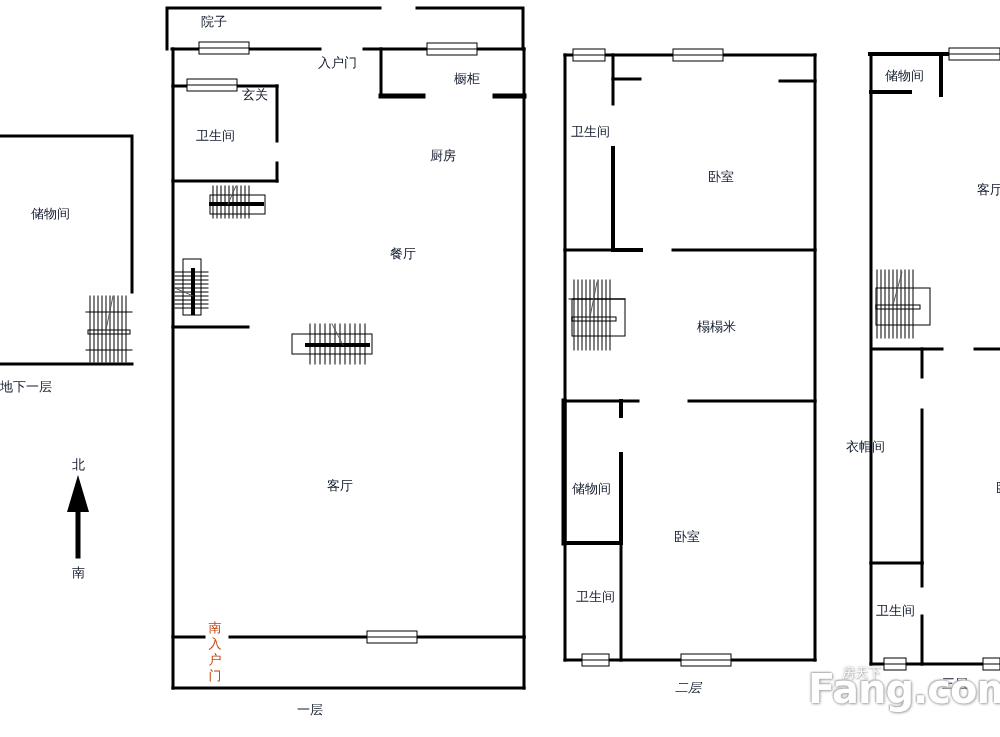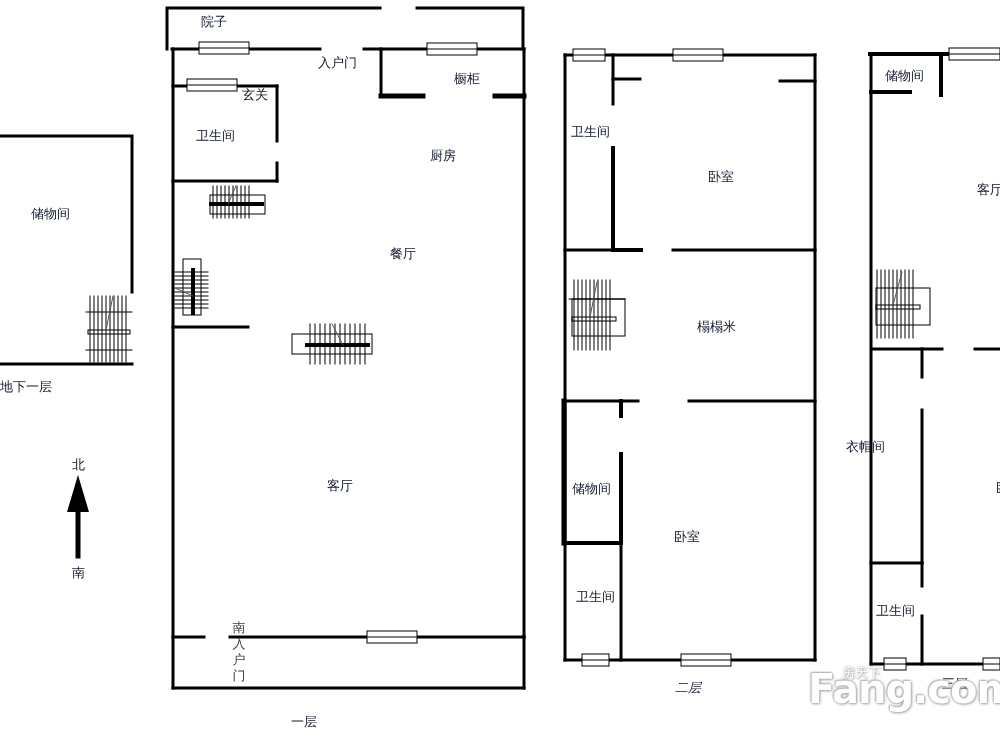--- a/index.html
+++ b/index.html
@@ -1,20 +1,20 @@
 <!DOCTYPE html>
 <html><head>
 <meta charset="utf-8">
 <style>
   html, body { margin:0; padding:0; background:#ffffff; }
   body { width:1000px; height:737px; position:relative; overflow:hidden;
          font-family:"DejaVu Sans", sans-serif; }
   #plan { position:absolute; left:0; top:0; }
   .lbl { position:absolute; font-size:13px; color:#0f172a; white-space:nowrap; line-height:1; }
-  .vlbl { position:absolute; font-size:13px; color:#404040; line-height:16px; width:14px; text-align:center;margin-left:24px; }
+  .vlbl { position:absolute; font-size:13px; color:#c2410c; line-height:16px; width:14px; text-align:center; }
   .watermark { position:absolute; left:808px; top:666px; font-family:"DejaVu Sans", sans-serif;
                font-weight:bold; font-size:40px; color:#fff; letter-spacing:-1px;
                text-shadow: 0 0 2px #999, 1px 1px 3px #aaa, -1px -1px 2px #bbb; }
   .watermark-cn { position:absolute; left:842px; top:664px; font-size:13px; color:#fff;
                   text-shadow:0 0 2px #999, 1px 1px 2px #aaa; font-weight:normal; }
 </style>
 </head>
 <body>
 
 <svg id="plan" width="1000" height="737" viewBox="0 0 1000 737" xmlns="http://www.w3.org/2000/svg">
@@ -228,21 +228,21 @@
 
 <span class="lbl" style="left:201px;top:15px;">院子</span>
 <span class="lbl" style="left:318px;top:36px;margin-top:20px;">入户门</span>
 <span class="lbl" style="left:242px;top:61px;margin-top:27px;">玄关</span>
 <span class="lbl" style="left:424px;top:72px;margin-left:30px;">橱柜</span>
 <span class="lbl" style="left:196px;top:129px;">卫生间</span>
 <span class="lbl" style="left:430px;top:149px;">厨房</span>
 <span class="lbl" style="left:390px;top:247px;">餐厅</span>
 <span class="lbl" style="left:327px;top:479px;">客厅</span>
 <span class="vlbl" style="left:208px;top:620px;">南入户门</span>
-<span class="lbl" style="left:291px;top:703px;margin-top:12px;">一层</span>
+<span class="lbl" style="left:297px;top:703px;">一层</span>
 
 <span class="lbl" style="left:571px;top:125px;">卫生间</span>
 <span class="lbl" style="left:708px;top:170px;">卧室</span>
 <span class="lbl" style="left:697px;top:320px;">榻榻米</span>
 <span class="lbl" style="left:572px;top:482px;">储物间</span>
 <span class="lbl" style="left:674px;top:530px;">卧室</span>
 <span class="lbl" style="left:576px;top:590px;">卫生间</span>
 <span class="lbl" style="left:675px;top:681px;font-style:italic;">二层</span>
 
 <span class="lbl" style="left:885px;top:69px;">储物间</span>

